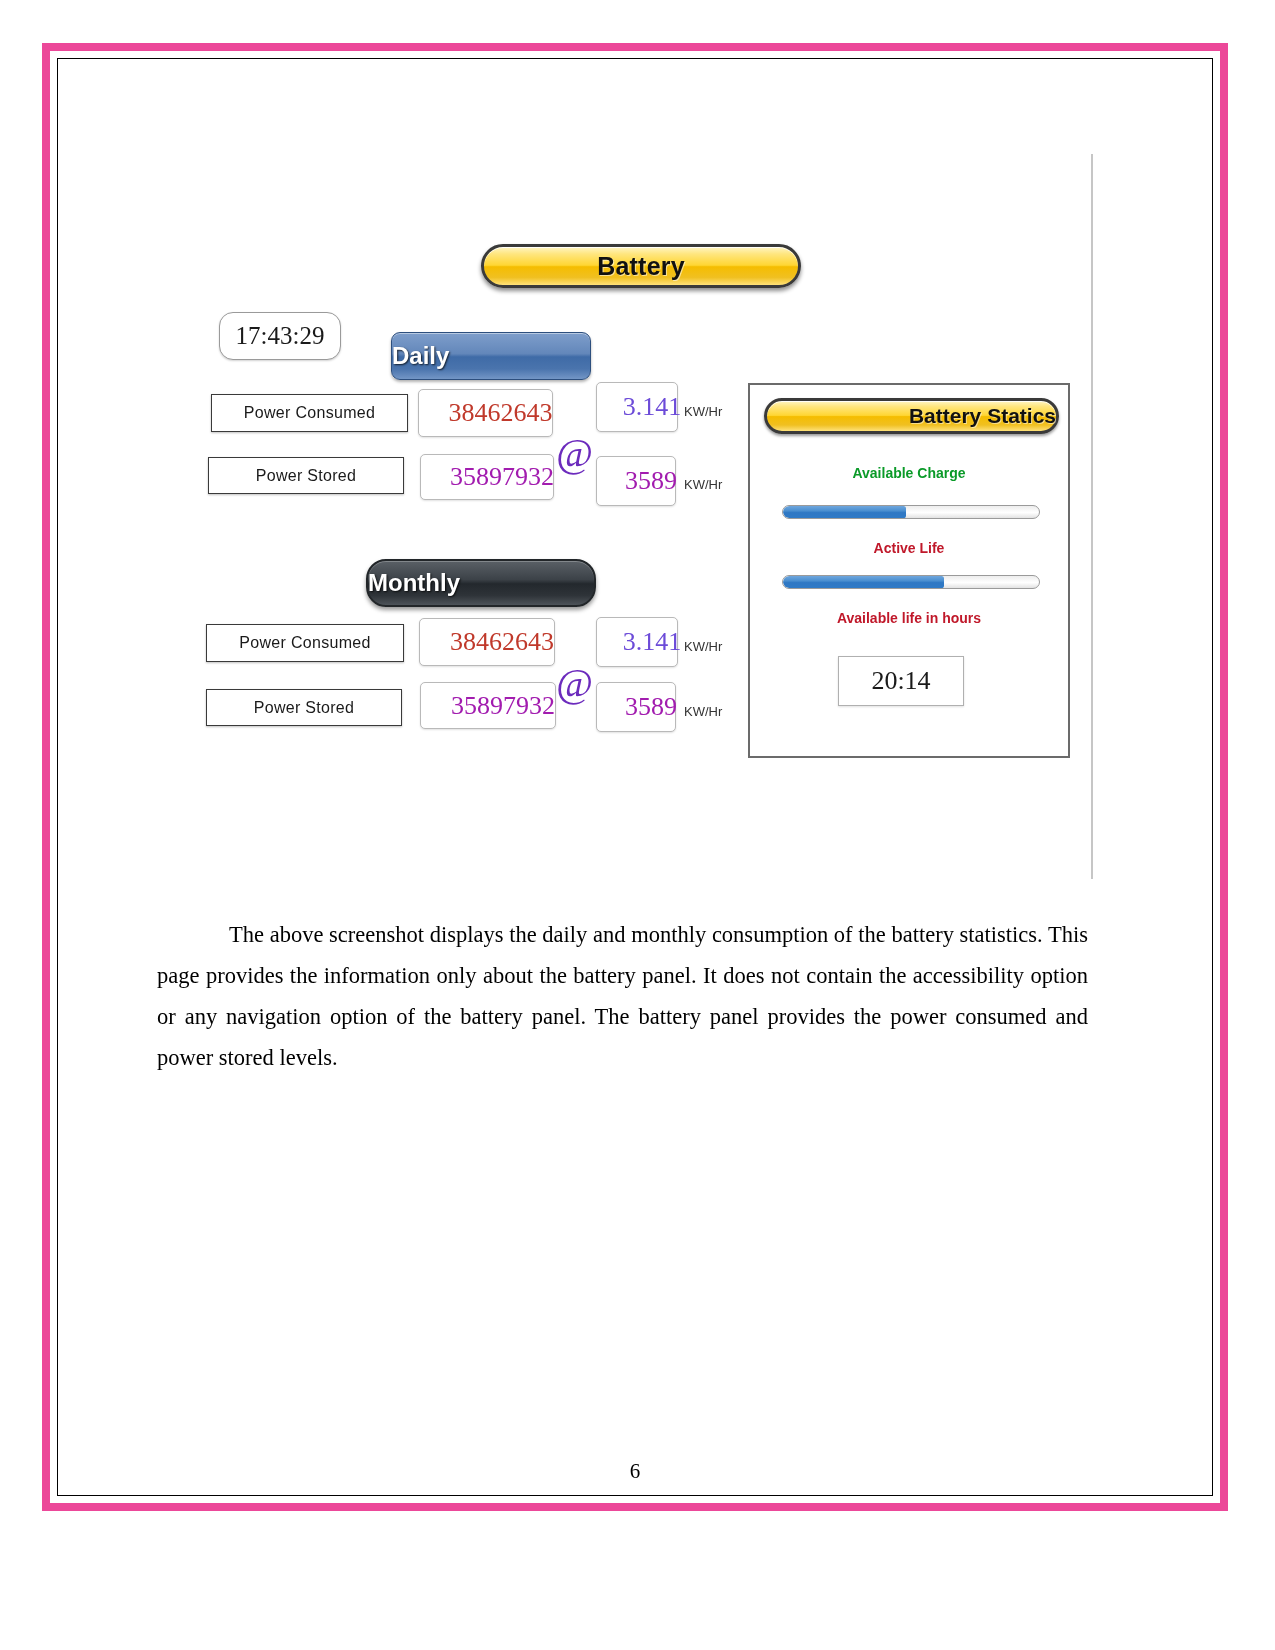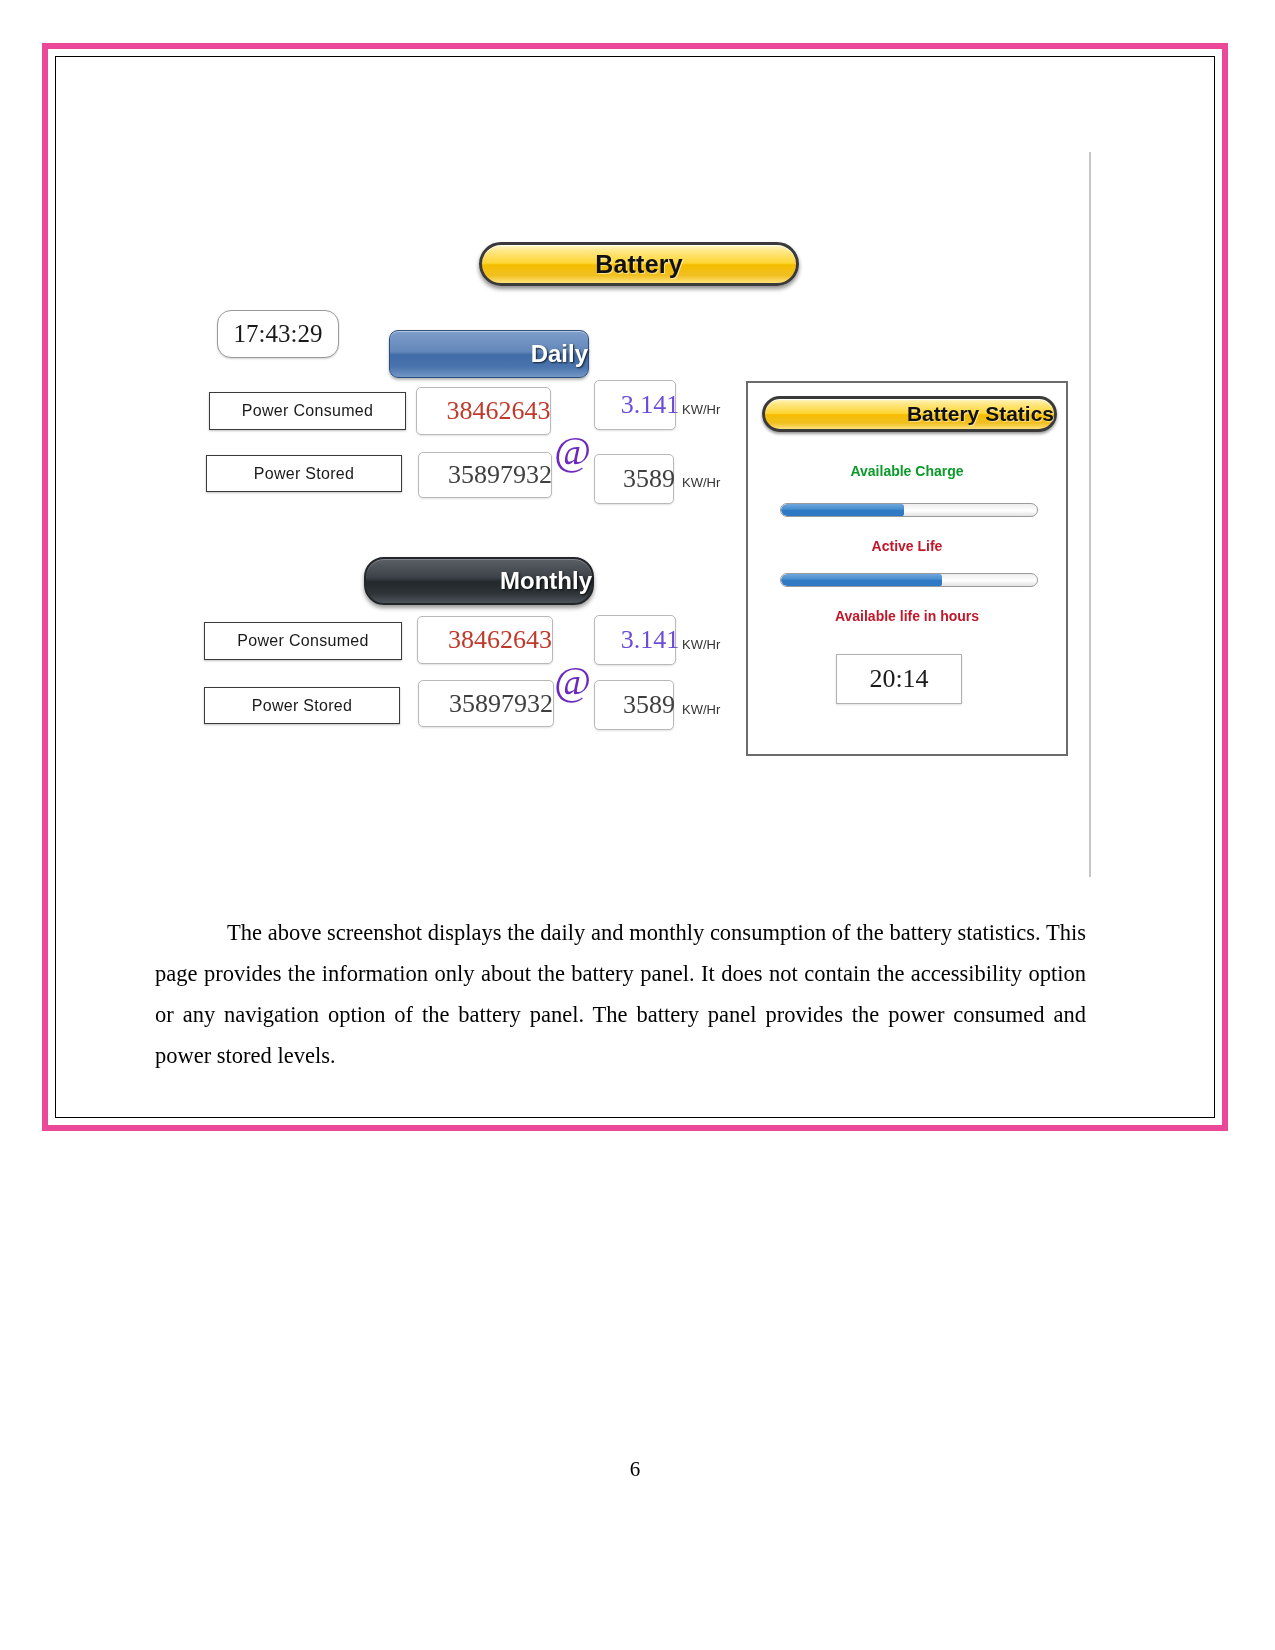--- a/index.html
+++ b/index.html
@@ -14,22 +14,22 @@
     position: relative;
     overflow: hidden;
   }
 
   
   #page-frame {
     position: absolute;
     left: 42px;
     top: 43px;
     width: 1186px;
-    height: 1088px;
-    border: 6px solid #ec4899;
+    height: 1468px;
+    border: 8px solid #ec4899;
     box-sizing: border-box;
     background: #ffffff;
   }
   #page-frame-inner {
     position: absolute;
     left: 7px;
     top: 7px;
     right: 7px;
     bottom: 7px;
     border: 1.5px solid #000000;
@@ -105,21 +105,21 @@
     color: #1a1a1a;
   }
 
   
   .period-btn {
     position: absolute;
     border-radius: 9px;
     box-sizing: border-box;
     display: flex;
     align-items: center;
-    justify-content: flex-end;
+    justify-content: flex-start;
   }
   #daily-btn {
     left: 235px;
     top: 178px;
     width: 200px;
     height: 48px;
     background: linear-gradient(to bottom,
         #7e9ecb 0%, #6387ba 45%, #3f6ba7 52%, #4a74ad 78%, #7396c6 100%);
     border: 1px solid #2d4f7e;
     box-shadow: 0 2px 3px rgba(0,0,0,0.30), inset 0 1px 0 rgba(255,255,255,0.45);
@@ -170,21 +170,21 @@
     align-items: center;
     justify-content: center;
     box-shadow: 0 1px 2px rgba(0,0,0,0.12);
   }
   .metric-value-box .val {
     font-family: "Liberation Serif", serif;
     font-size: 26px;
     margin-left: 30px;
   }
   .val-red   { color: #c0392b; }
-  .val-green { color: #404040; }
+  .val-green { color: #a21caf; }
   .val-purple{ color: #6c4bd8; }
 
   .unit-label {
     position: absolute;
     font-family: "Liberation Sans", sans-serif;
     font-size: 13px;
     color: #333333;
   }
 
   .at-symbol {

